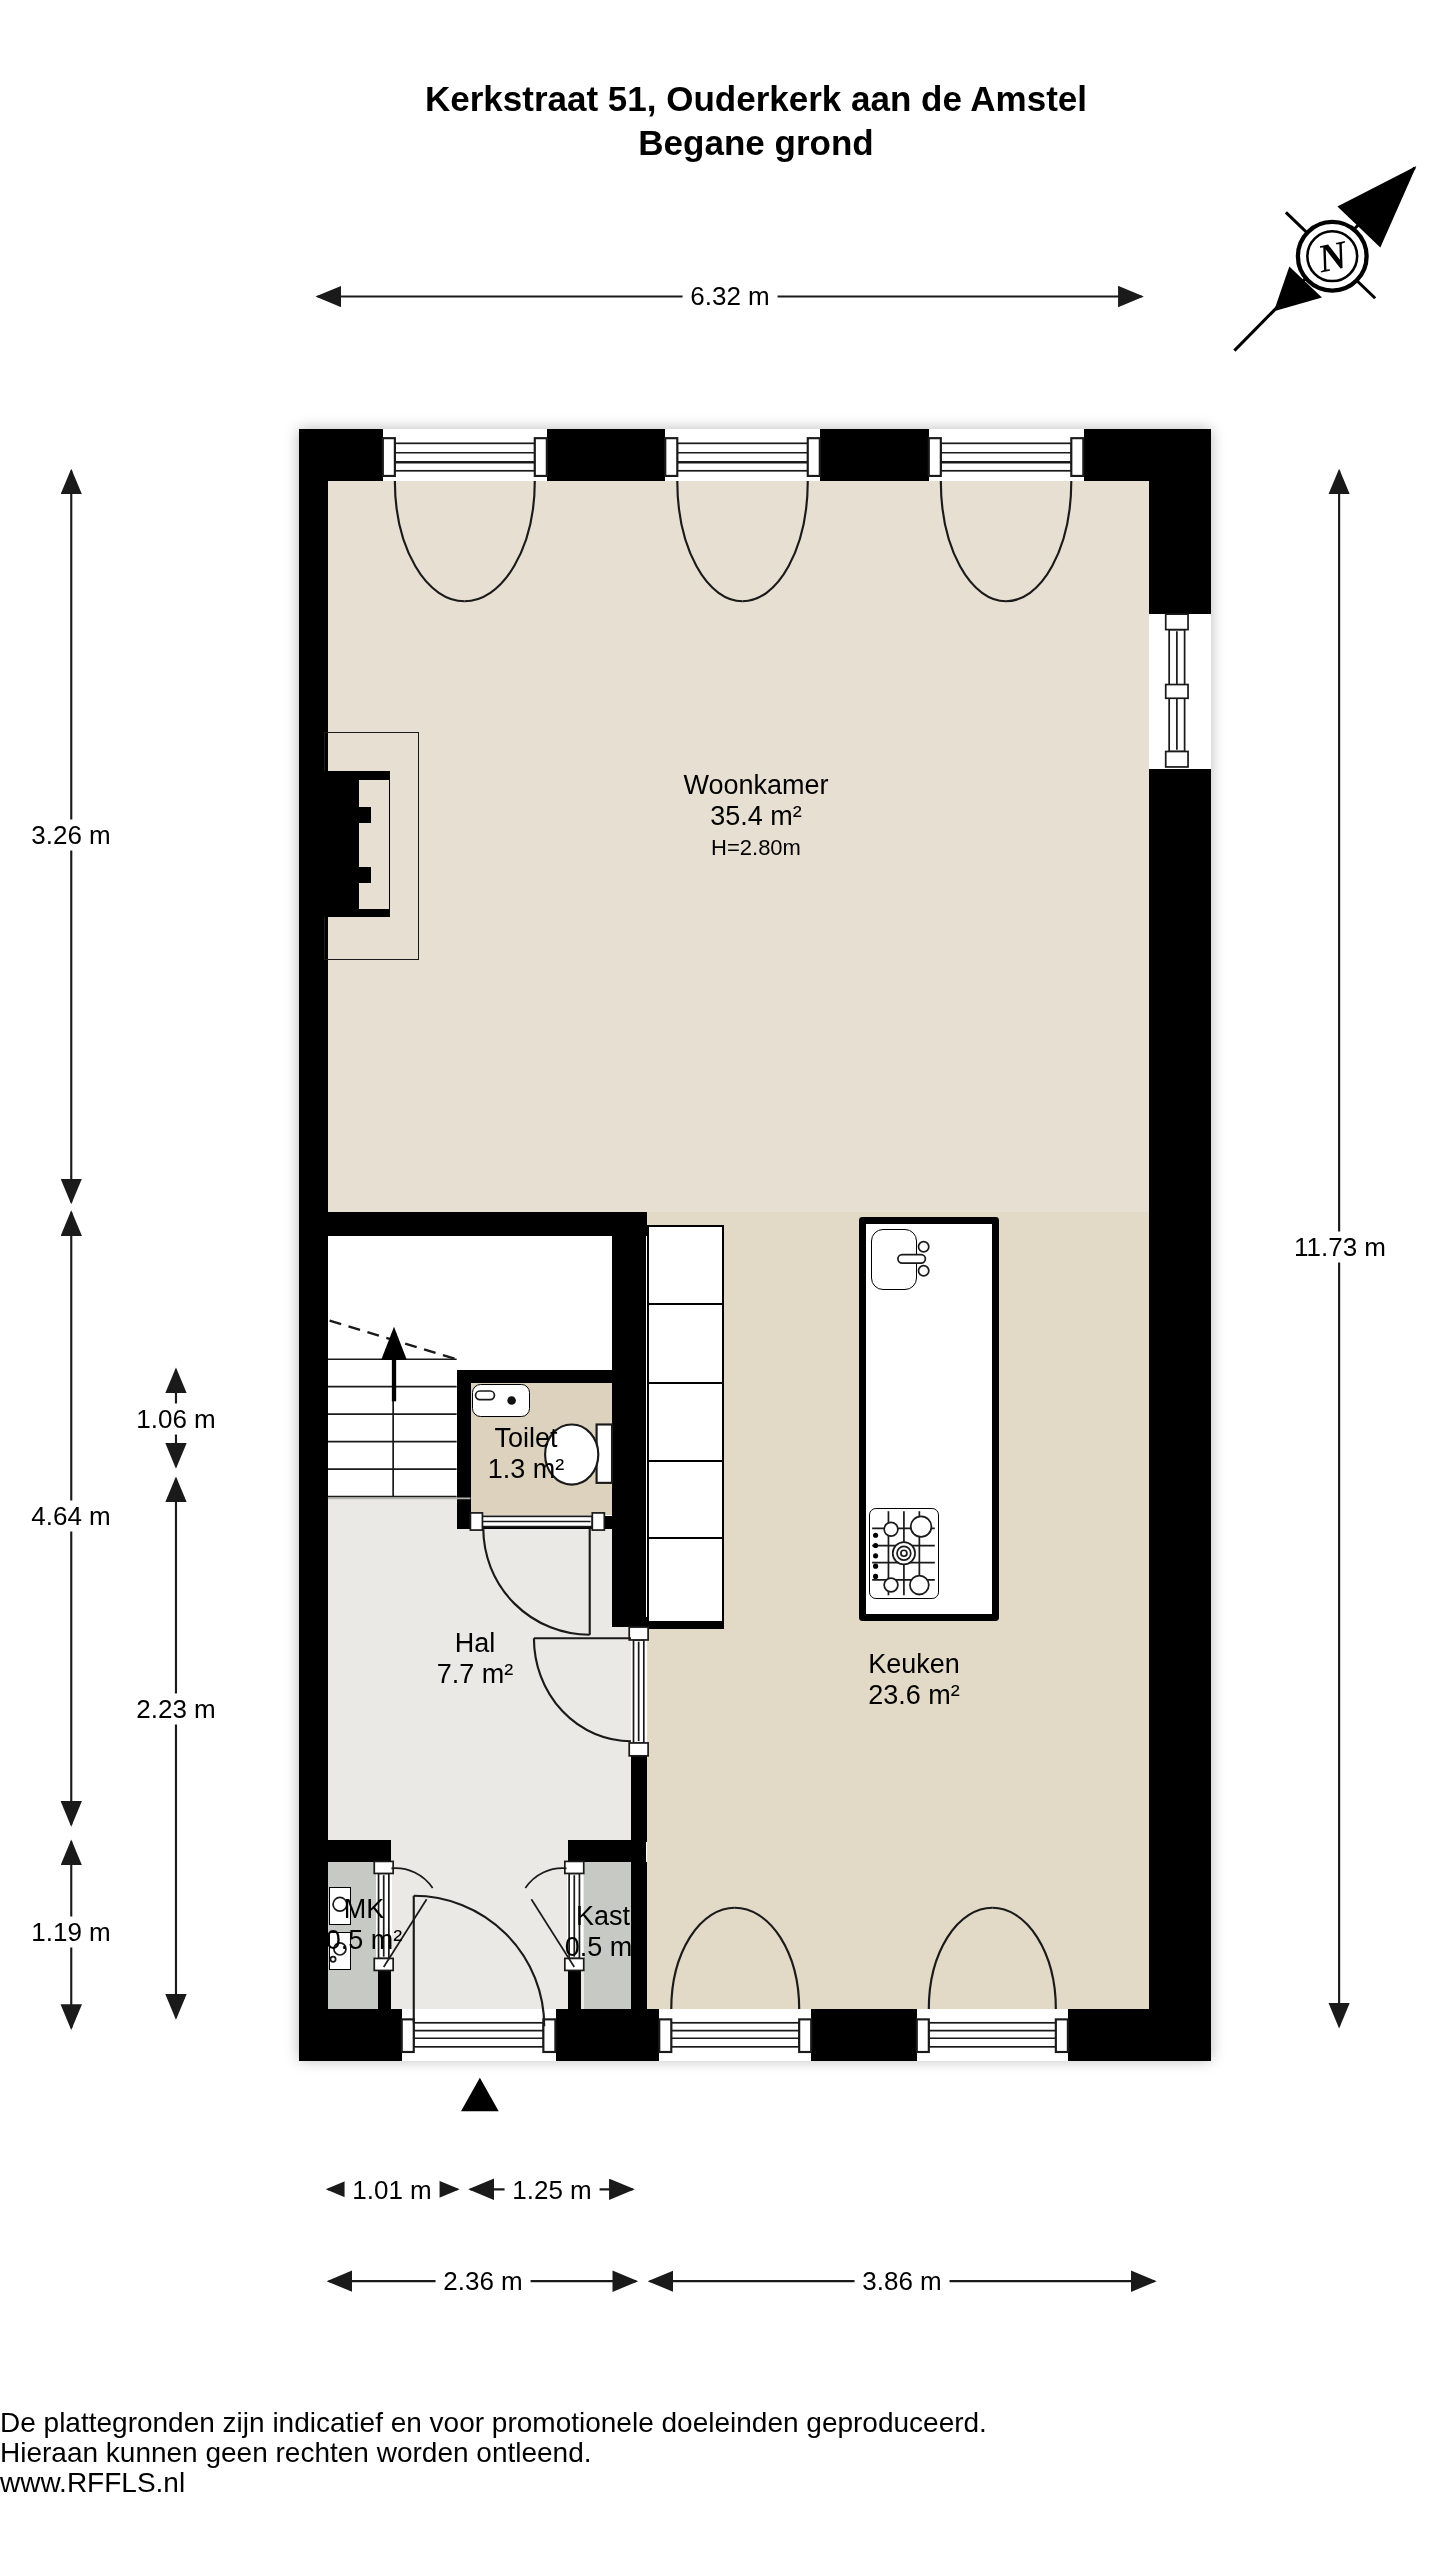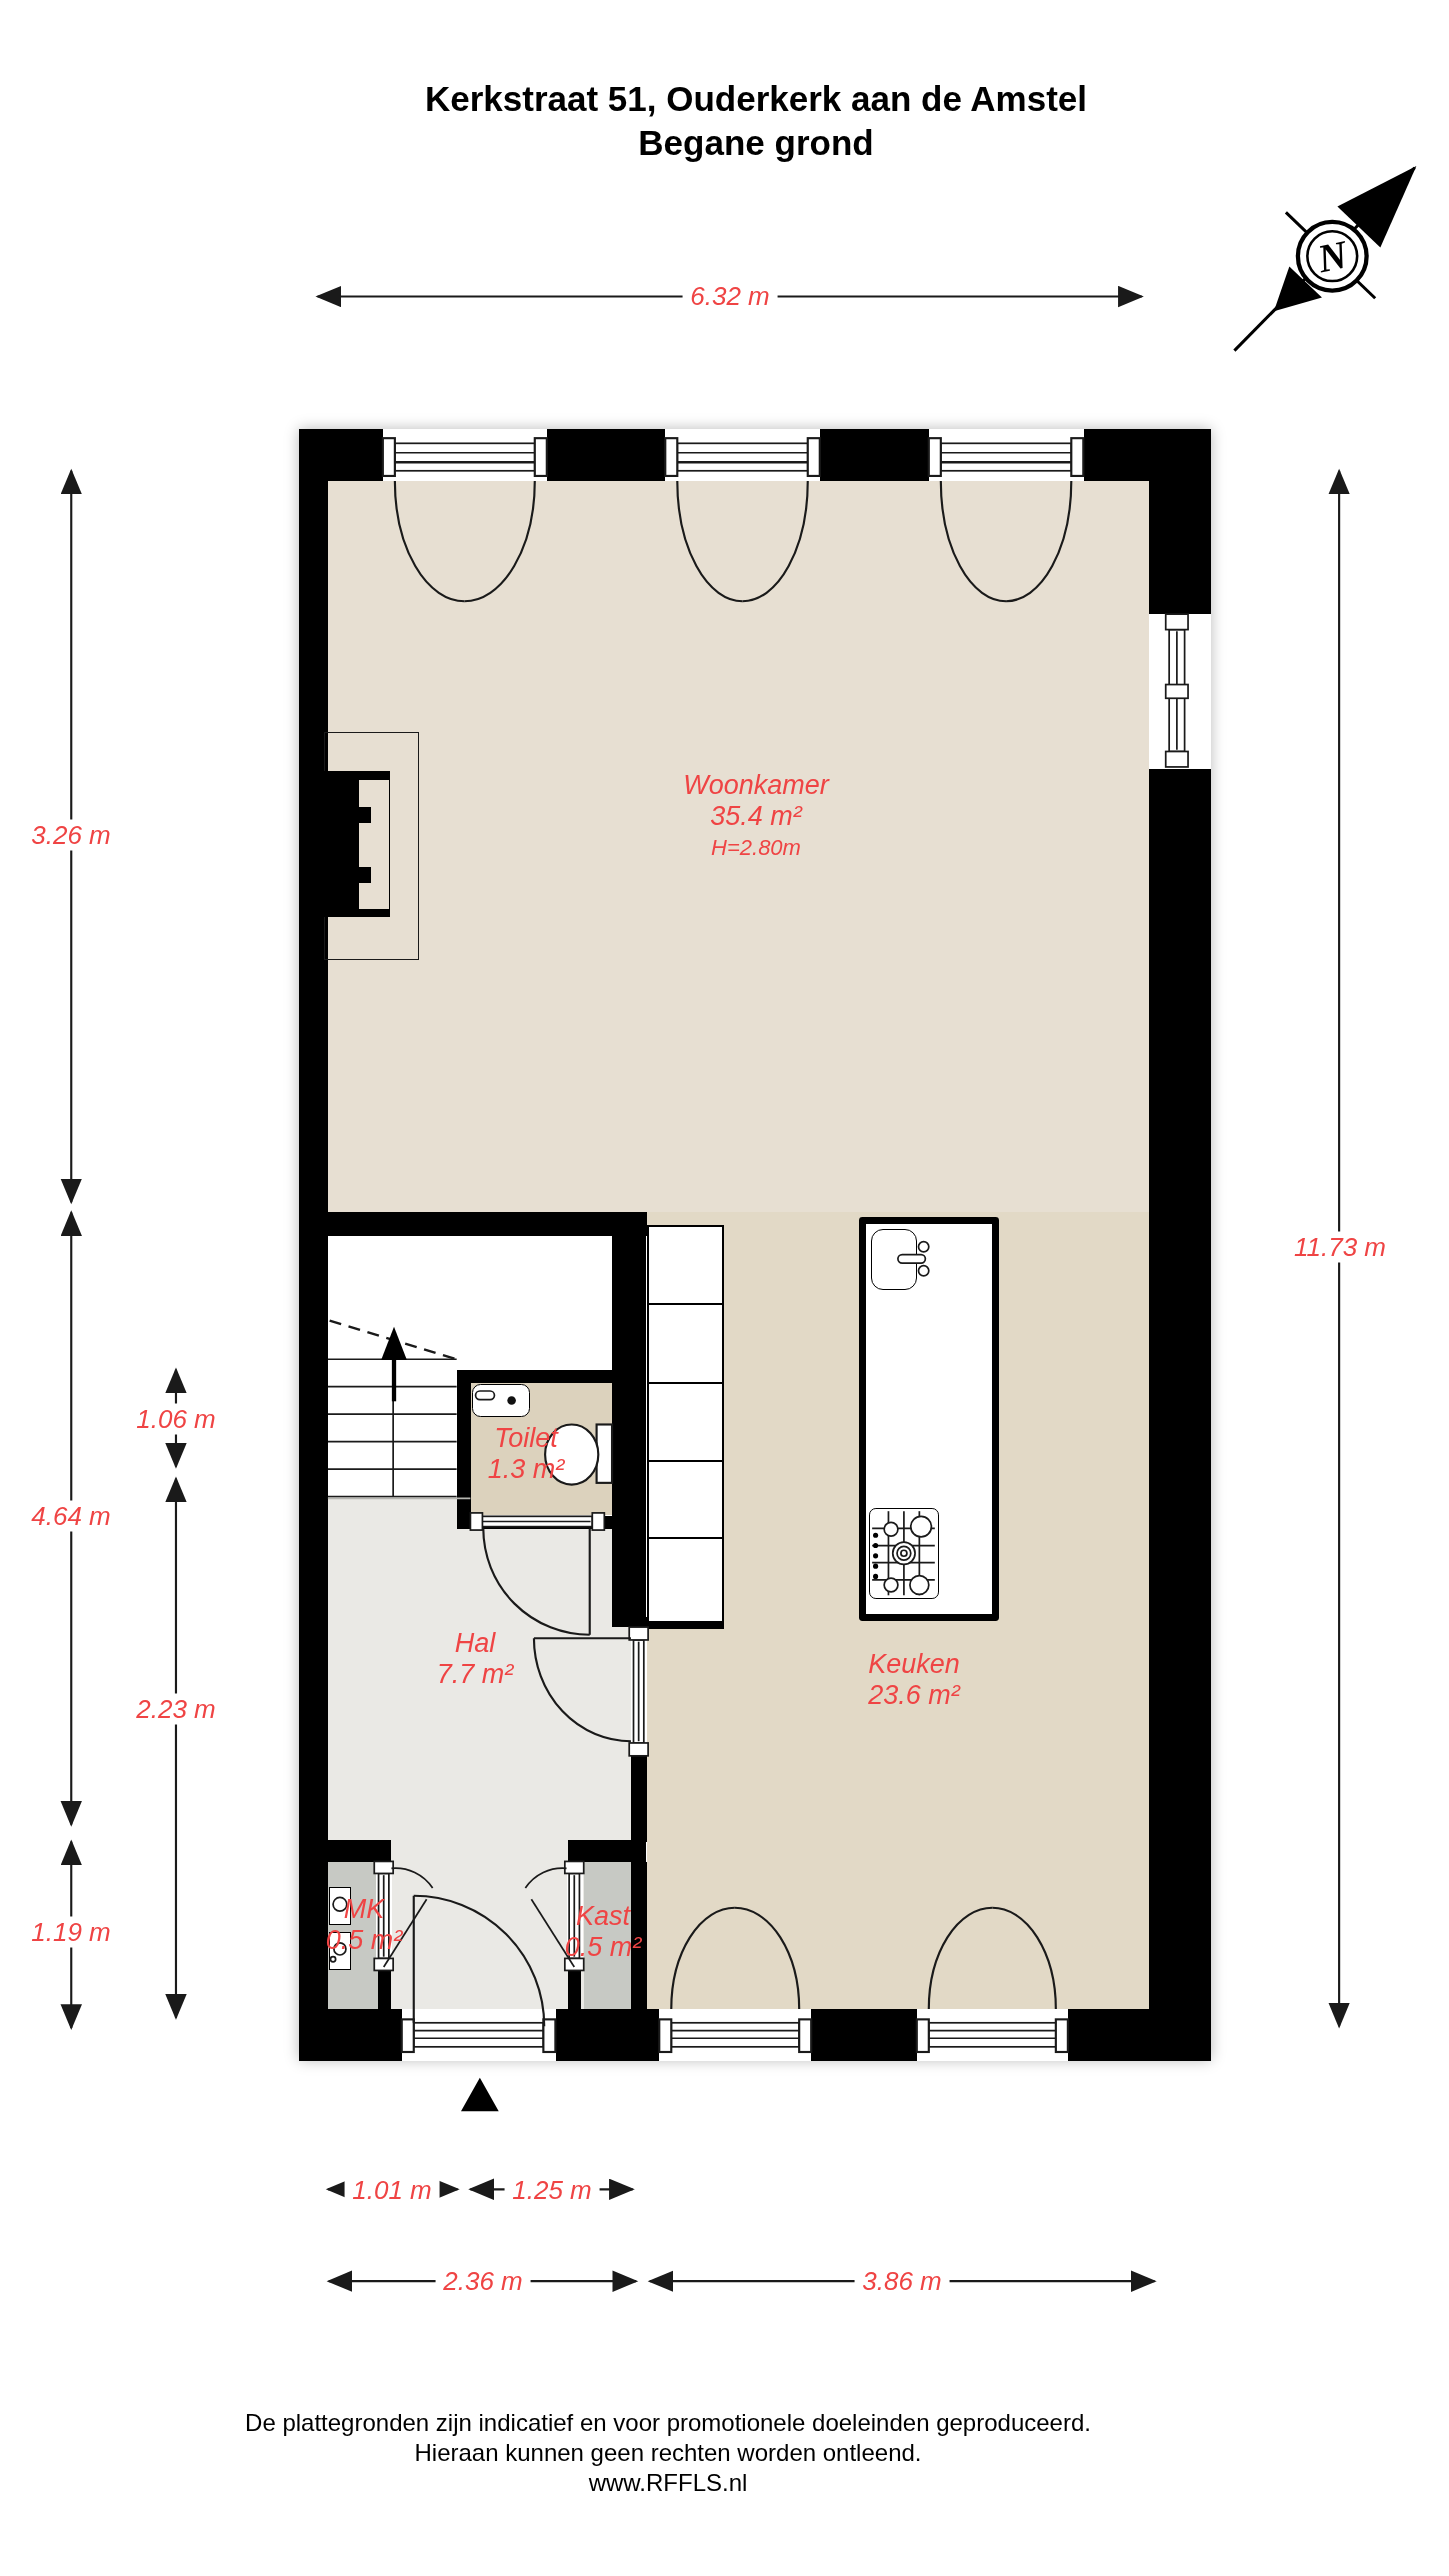--- a/index.html
+++ b/index.html
@@ -3,27 +3,27 @@
 <meta charset="utf-8">
 <style>
   html,body{margin:0;padding:0;background:#fff;}
   #canvas{position:relative;width:1449px;height:2576px;background:#fff;overflow:hidden;
           font-family:"Liberation Sans",sans-serif;color:#111;}
   .abs{position:absolute;}
   .wall{position:absolute;background:#000;}
   .floor{position:absolute;}
   .open{position:absolute;background:#fff;}
   .lbl{position:absolute;transform:translate(-50%,-50%);font-size:27px;line-height:31px;
-       color:#ef4444;white-space:nowrap;text-align:center;font-style:italic;}
+       color:#000000;white-space:nowrap;text-align:center;}
   .small{font-size:22px;}
   .dimlbl{background:#fff;padding:0 7.7px;font-size:26px;}
   #title{position:absolute;left:52px;top:77px;width:1408px;text-align:center;
          font-size:35px;font-weight:bold;line-height:44px;color:#000;}
-  #footer{position:absolute;left:0;top:2408px;width:1336px;text-align:center;
-          font-size:24px;line-height:30px;color:#000;}
+  #footer{position:absolute;left:0;top:2408px;width:1336px;
+          font-size:28px;line-height:30px;color:#000;}
   .planshadow{position:absolute;left:299px;top:429px;width:912px;height:1631px;
               box-shadow:0 0 13.7px rgba(0,0,0,0.28);}
   .cab{position:absolute;background:#fff;border:2.6px solid #000;box-sizing:border-box;}
   .fixture{position:absolute;background:#fff;border:2.6px solid #000;box-sizing:border-box;}
   svg{position:absolute;left:0;top:0;}
 </style>
 </head>
 <body>
 
 <div id="canvas">

